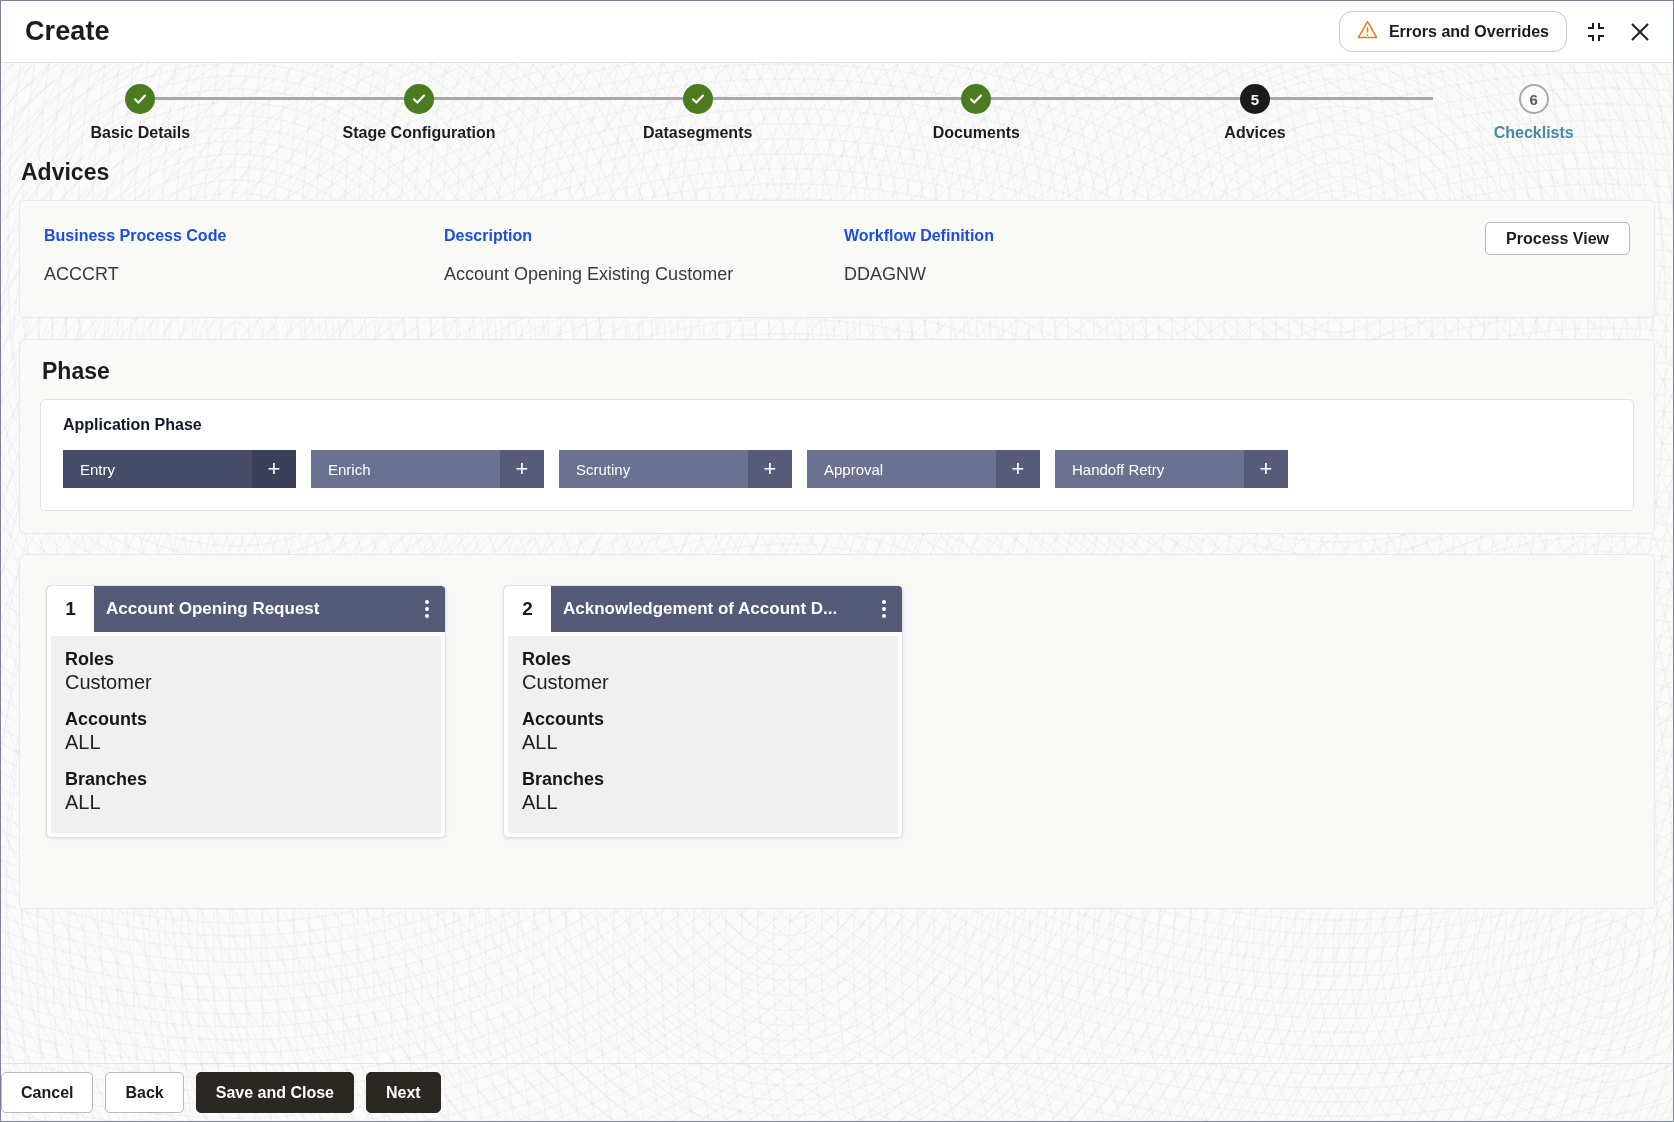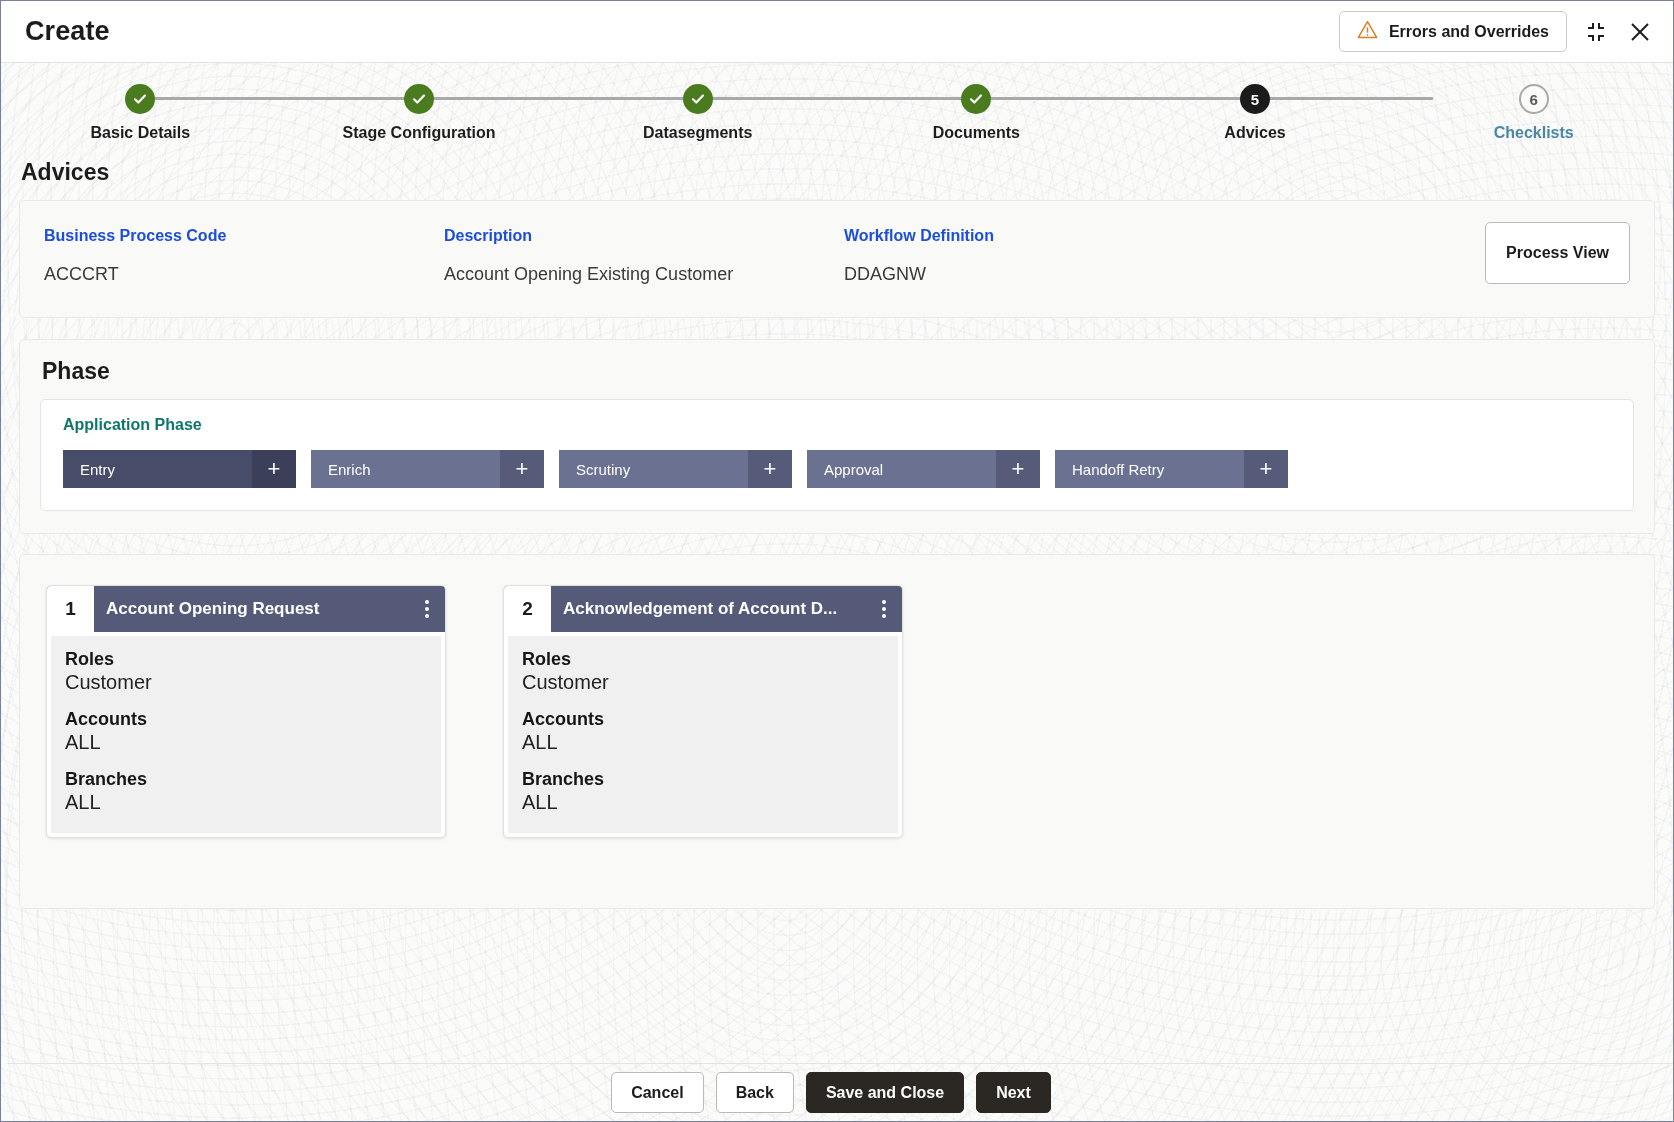--- a/index.html
+++ b/index.html
@@ -46,21 +46,21 @@
     font-size: 27px; font-weight: bold; color: #1c1c1c;
     letter-spacing: .1px;
   }
   #titlebar-actions {
     margin-left: auto;
     display: flex; align-items: center; gap: 14px;
   }
   .errors-btn {
     display: flex; align-items: center; gap: 11px;
     height: 41px; padding: 0 17px;
-    border: 1px solid #c9c9c9; border-radius: 5px;
+    border: 1px solid #c9c9c9; border-radius: 13px;
     background: #ffffff; cursor: pointer;
     font-size: 16px; font-weight: bold; color: #1c1c1c;
     font-family: "Liberation Sans", sans-serif;
   }
   .icon-btn {
     width: 30px; height: 30px;
     display: flex; align-items: center; justify-content: center;
     cursor: pointer; background: none; border: none; padding: 0;
   }
 
@@ -133,41 +133,41 @@
     position: relative;
   }
   .field { display: flex; flex-direction: column; }
   .field-label { font-size: 16px; font-weight: bold; color: #1d4ed8; }
   .field-value { font-size: 18px; color: #3a3a3a; margin-top: 19px; font-weight: normal; }
   .f1 { width: 400px; }
   .f2 { width: 400px; }
   .f3 { width: 400px; }
   .process-view-btn {
     position: absolute; right: 24px; top: 21px;
-    height: 62px; padding: 0 20px;
+    height: 33px; padding: 0 20px;
     border: 1px solid #b9b9b9; border-radius: 5px;
     background: #ffffff; cursor: pointer;
     font-size: 16px; font-weight: bold; color: #1c1c1c;
     font-family: "Liberation Sans", sans-serif;
   }
 
   
   #stages-panel {
     margin-top: 21px;
     padding: 18px 20px 22px 20px;
   }
   .phase-box {
     margin-top: 14px;
     background: #ffffff;
     border: 1px solid #e3e3e1;
     border-radius: 5px;
     padding: 16px 22px 22px 22px;
   }
   .phase-title {
-    font-size: 16px; font-weight: bold; color: #0f766e;
+    font-size: 16px; font-weight: bold; color: #0f172a;
     margin-bottom: 16px;
   }
   .chips { display: flex; gap: 15px; }
   .chip {
     display: flex; align-items: stretch;
     width: 233px; height: 38px;
     overflow: hidden; cursor: pointer;
   }
   .chip-label {
     flex: 1;
@@ -234,24 +234,24 @@
     padding: 13px 0 18px 14px;
     min-height: 164px;
   }
   .kv { margin-bottom: 14px; }
   .kv:last-child { margin-bottom: 0; }
   .kv-key { font-size: 18px; font-weight: bold; color: #161616; line-height: 1.16; }
   .kv-val { font-size: 20px; color: #222; line-height: 1.25; }
 
   
   #footer {
-    position: absolute; left: 6px; right: 0; bottom: 0;
+    position: absolute; left: 0; right: 0; bottom: 0;
     height: 58px;
     border-top: 1px solid #e4e4e2;
-    display: flex; align-items: center; justify-content: center;
+    display: flex; align-items: center; justify-content: flex-start;
     gap: 12px;
     padding-right: 18px;
     z-index: 6;
   }
   .btn {
     height: 41px; padding: 0 19px;
     border-radius: 5px; cursor: pointer;
     font-size: 16px; font-weight: bold;
     font-family: "Liberation Sans", sans-serif;
   }

